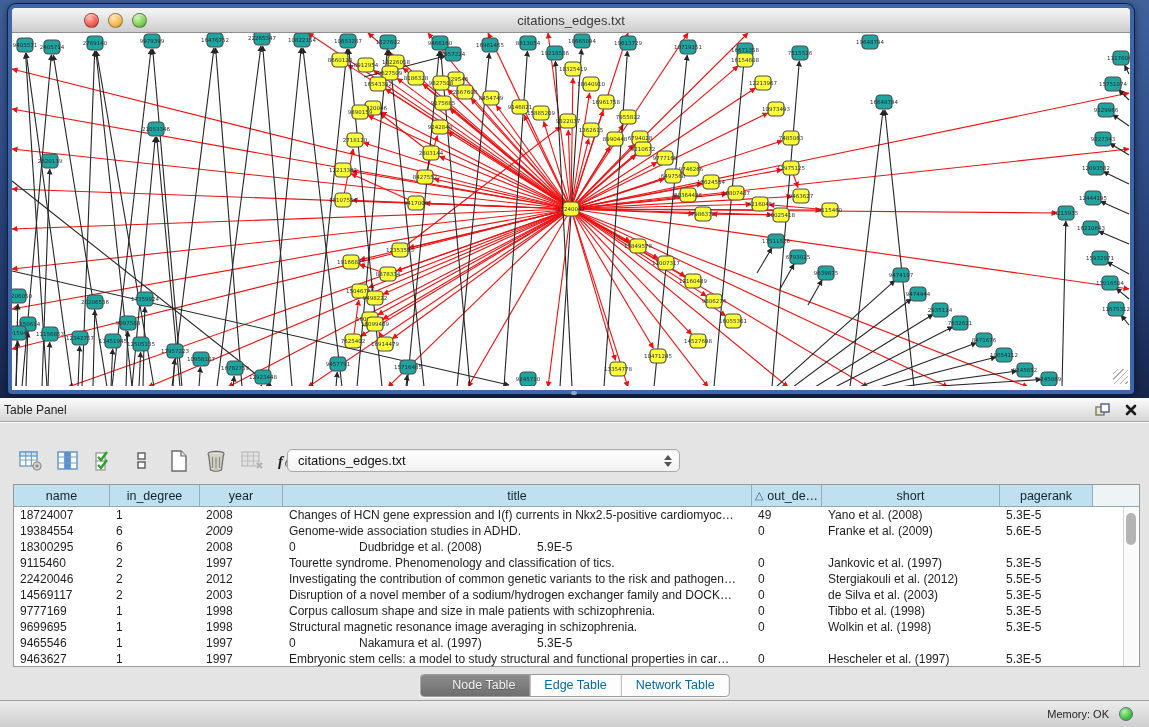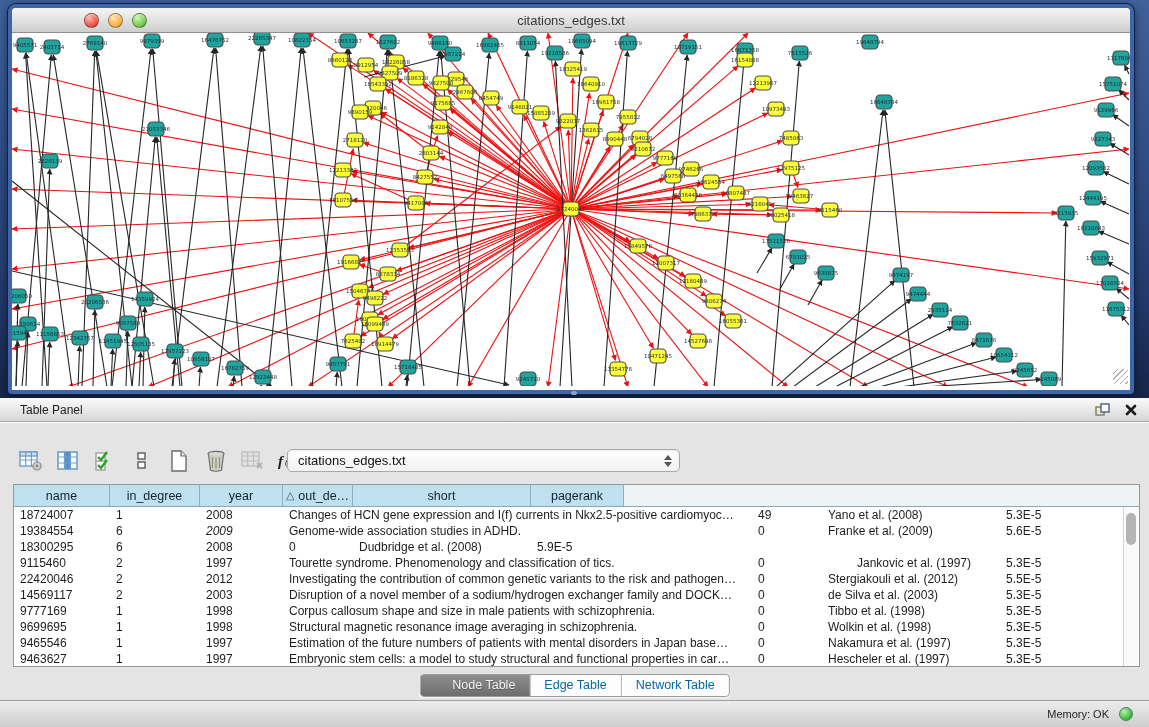--- a/index.html
+++ b/index.html
@@ -24,21 +24,21 @@
   .light.green{background:radial-gradient(circle at 35% 30%,#d2f5b6,#7ccc52 60%,#3f9a33);}
   .wtitle{flex:1;text-align:center;font-size:13px;color:#383838;}
   .netcanvas{position:relative;width:1118px;height:353px;background:#fff;overflow:hidden;}
   .netcanvas svg{position:absolute;left:0;top:0;}
   .grip{position:absolute;right:2px;bottom:2px;width:15px;height:15px;
     background:repeating-linear-gradient(135deg,transparent 0 3px,#9a9a9a 3px 4px);opacity:.8;}
   .split-dot{position:absolute;left:571px;top:391px;width:6px;height:4px;border-radius:2px;background:#8fa3c4;}
   
   .tp-header{position:absolute;left:0;top:398px;width:1149px;height:24px;box-sizing:border-box;
     background:linear-gradient(#fbfbfb,#d6d6d6);border-bottom:1px solid #a6a6a6;
-    display:flex;align-items:center;padding-left:20px;font-size:12px;color:#222;}
+    display:flex;align-items:center;padding-left:4px;font-size:12px;color:#222;}
   .tp-header .spacer{flex:1}
   .tp-btn{width:20px;height:18px;margin-right:8px;display:flex;align-items:center;justify-content:center;cursor:default;}
   .panelbody{position:absolute;left:0;top:422px;width:1149px;height:278px;background:#e4e4e4;border-top:1px solid #fff;}
   .toolbar{position:absolute;left:18px;top:446px;height:30px;display:flex;align-items:center;gap:11px;}
   .tool{width:26px;height:26px;display:flex;align-items:center;justify-content:center;}
   .combo{position:absolute;left:287px;top:449px;width:393px;height:23px;box-sizing:border-box;
     background:linear-gradient(#ffffff,#f2f2f2);border:1px solid #a9a9a9;border-radius:5px;
     display:flex;align-items:center;font-size:13px;color:#111;padding-left:10px;
     box-shadow:inset 0 1px 2px rgba(0,0,0,.08);}
   .combo .arrows{margin-left:auto;margin-right:7px;display:flex;flex-direction:column;gap:2px;}
@@ -889,20 +889,23 @@
   <div class="thead" id="thead">
       <div class="th" style="width: 96px;">
         <span>name</span>
       </div>
       <div class="th" style="width: 90px;">
         <span>in_degree</span>
       </div>
       <div class="th" style="width: 83px;">
         <span>year</span>
       </div>
+      <div class="th" style="width: 469px;">
+        <span>title</span>
+      </div>
       <div class="th" style="width: 70px;">
         <span class="sort">△</span>
         <span>out_de…</span>
       </div>
       <div class="th" style="width: 178px;">
         <span>short</span>
       </div>
       <div class="th" style="width: 93px;">
         <span>pagerank</span>
       </div>
@@ -934,21 +937,21 @@
         <div class="td" style="width: 70px;">0</div>
         <div class="td" style="width: 178px;">Dudbridge et al. (2008)</div>
         <div class="td" style="width: 93px;">5.9E-5</div>
       </div>
       <div class="trow">
         <div class="td" style="width: 96px;">9115460</div>
         <div class="td" style="width: 90px;">2</div>
         <div class="td" style="width: 83px;">1997</div>
         <div class="td" style="width: 469px;">Tourette syndrome. Phenomenology and classification of tics.</div>
         <div class="td" style="width: 70px;">0</div>
-        <div class="td" style="width: 178px; text-align: center;">Jankovic et al. (1997)</div>
+        <div class="td" style="width: 178px;">Jankovic et al. (1997)</div>
         <div class="td" style="width: 93px;">5.3E-5</div>
       </div>
       <div class="trow">
         <div class="td" style="width: 96px;">22420046</div>
         <div class="td" style="width: 90px;">2</div>
         <div class="td" style="width: 83px;">2012</div>
         <div class="td" style="width: 469px;">Investigating the contribution of common genetic variants to the risk and pathogen…</div>
         <div class="td" style="width: 70px;">0</div>
         <div class="td" style="width: 178px;">Stergiakouli et al. (2012)</div>
         <div class="td" style="width: 93px;">5.5E-5</div>
@@ -977,21 +980,20 @@
         <div class="td" style="width: 83px;">1998</div>
         <div class="td" style="width: 469px;">Structural magnetic resonance image averaging in schizophrenia.</div>
         <div class="td" style="width: 70px;">0</div>
         <div class="td" style="width: 178px;">Wolkin et al. (1998)</div>
         <div class="td" style="width: 93px;">5.3E-5</div>
       </div>
       <div class="trow">
         <div class="td" style="width: 96px;">9465546</div>
         <div class="td" style="width: 90px;">1</div>
         <div class="td" style="width: 83px;">1997</div>
-        <div class="td" style="width: 469px;">Estimation of the future numbers of patients with mental disorders in Japan base…</div>
         <div class="td" style="width: 70px;">0</div>
         <div class="td" style="width: 178px;">Nakamura et al. (1997)</div>
         <div class="td" style="width: 93px;">5.3E-5</div>
       </div>
       <div class="trow">
         <div class="td" style="width: 96px;">9463627</div>
         <div class="td" style="width: 90px;">1</div>
         <div class="td" style="width: 83px;">1997</div>
         <div class="td" style="width: 469px;">Embryonic stem cells: a model to study structural and functional properties in car…</div>
         <div class="td" style="width: 70px;">0</div>

